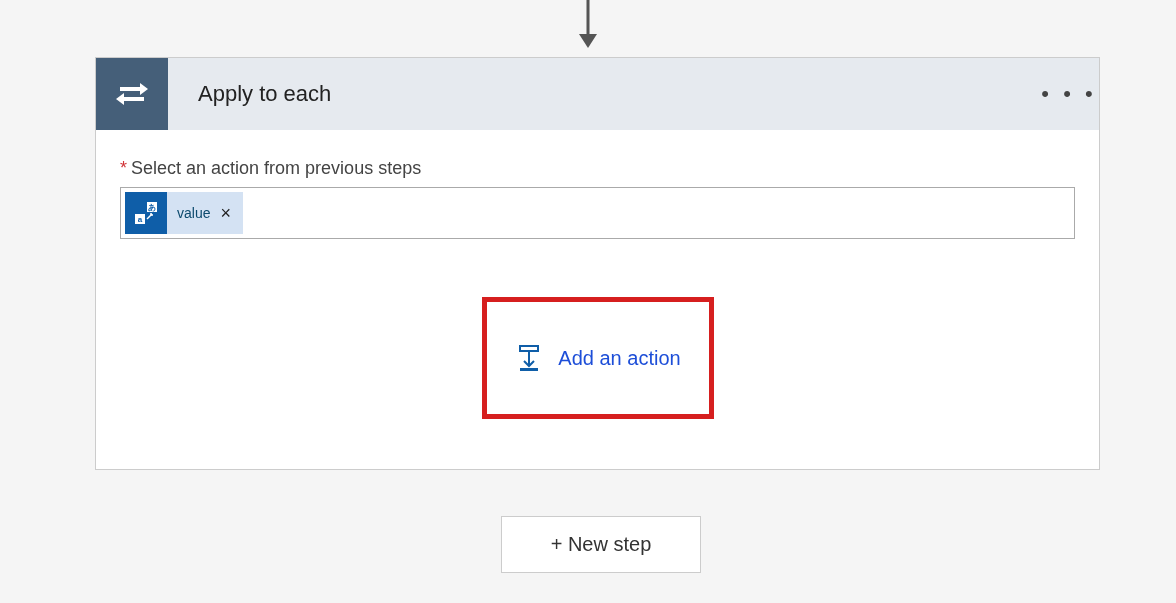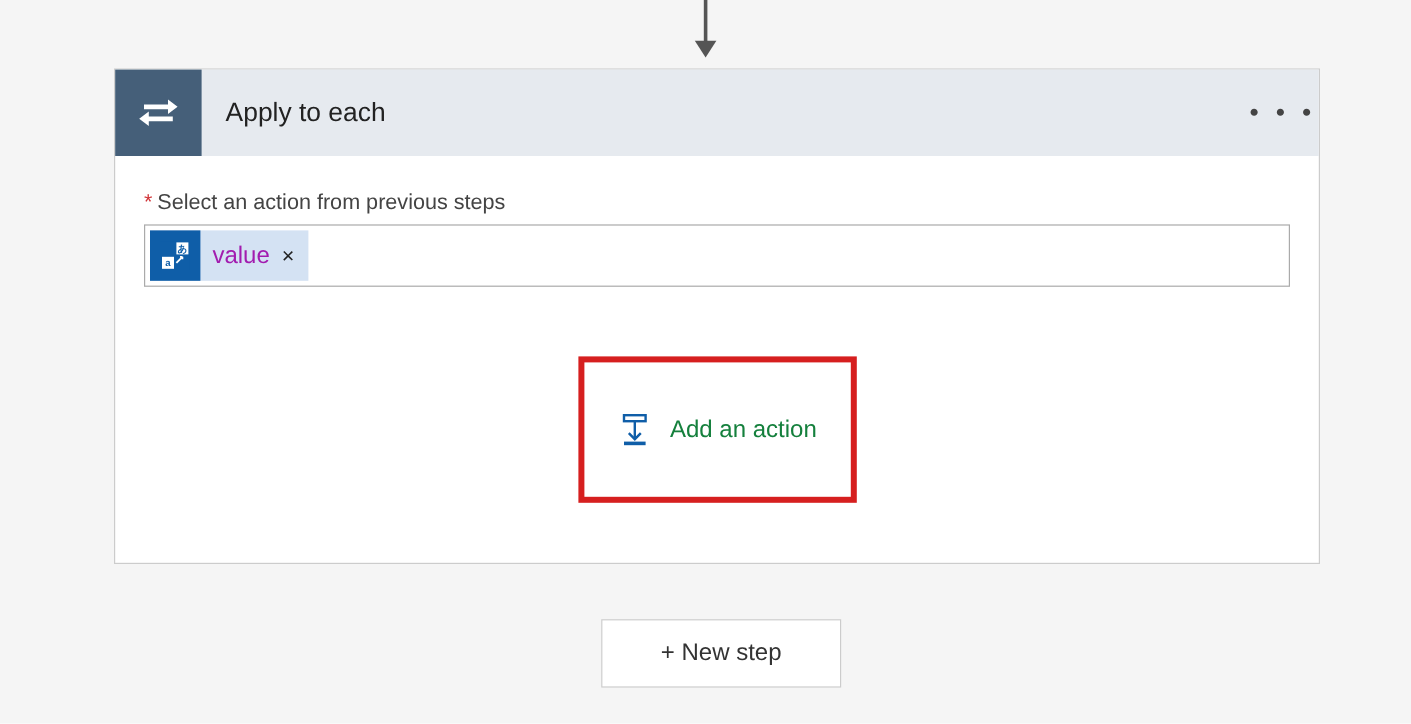--- a/index.html
+++ b/index.html
@@ -58,21 +58,21 @@
       width: 72px;
       height: 72px;
       background: #455f79;
       display: flex;
       align-items: center;
       justify-content: center;
       color: #fff;
     }
     .card-header-title {
       flex: 1 1 auto;
-      padding-left: 20px;
+      padding-left: 30px;
       font-size: 22px;
       color: #222;
     }
     .card-header-more {
       width: 60px;
       text-align: center;
       font-size: 22px;
       color: #444;
       letter-spacing: 4px;
       cursor: pointer;
@@ -109,22 +109,22 @@
       background: #0f5ea8;
       color: #fff;
       display: flex;
       align-items: center;
       justify-content: center;
       margin-right: 10px;
       font-size: 12px;
       font-weight: 600;
     }
     .token-chip-label {
-      font-size: 20px;
-      color: #a21caf;
+      font-size: 14px;
+      color: #0c4a6e;
     }
     .token-chip-close {
       margin-left: 10px;
       margin-right: 6px;
       font-size: 18px;
       color: #222;
       cursor: pointer;
     }
     .add-action-box {
       margin: 58px auto 0 auto;
@@ -132,21 +132,21 @@
       height: 122px;
       border: 5px solid #d61f1f;
       display: flex;
       align-items: center;
       justify-content: center;
     }
     .add-action-btn {
       display: flex;
       align-items: center;
       gap: 14px;
-      color: #15803d;
+      color: #1d4ed8;
       font-size: 20px;
       cursor: pointer;
       background: none;
       border: none;
     }
     .add-action-icon {
       display: inline-flex;
     }
     .footer-buttons {
       position: absolute;

